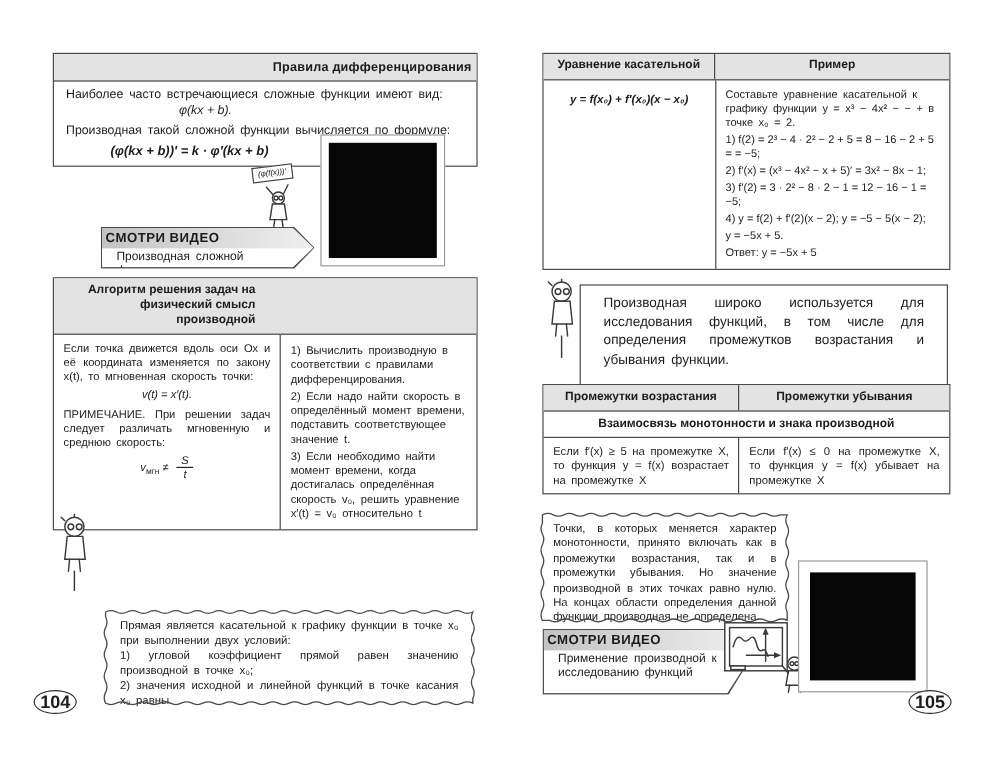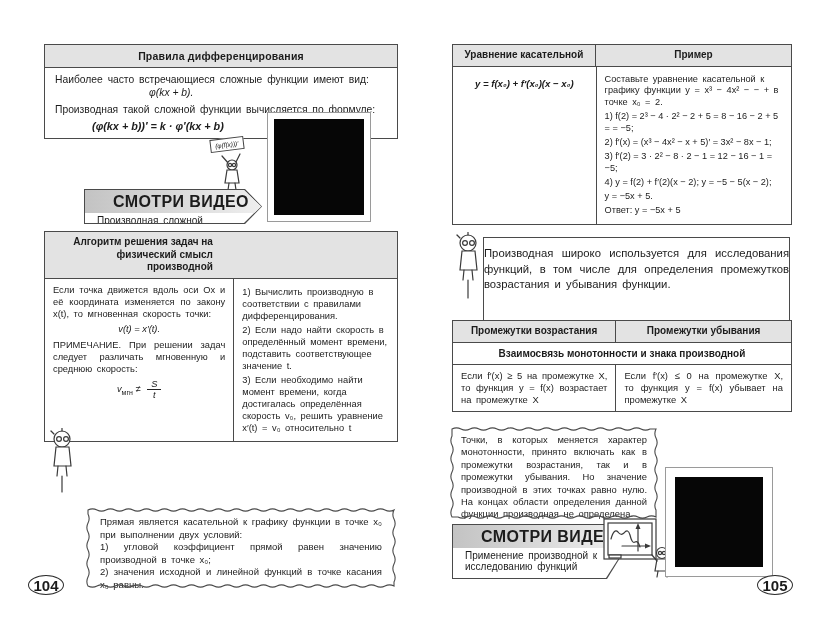--- a/index.html
+++ b/index.html
@@ -2,21 +2,21 @@
 <html><head>
 <meta charset="utf-8">
 <style>
   html,body{margin:0;padding:0;background:#ffffff;}
   body{font-family:"Liberation Sans", sans-serif;color:#1c1c1c;}
   #canvas{position:relative;width:820px;height:636px;background:#fff;overflow:hidden;}
 
   .abs{position:absolute;}
   .box{border:1px solid #4a4a4a;background:#fff;}
   .boxhead{background:#e3e3e3;border-bottom:1px solid #4a4a4a;font-weight:bold;
-           text-align:center;font-size:10.5px;padding:5px 4px;letter-spacing:.2px;}
+           text-align:right;font-size:10.5px;padding:5px 4px;letter-spacing:.2px;}
   .p{text-align:justify;word-spacing:2px;}
   .ctr{text-align:center;}
   .it{font-style:italic;}
   .bold{font-weight:bold;}
 
   
   .tbl{position:absolute;background:#fff;border:1px solid #4a4a4a;font-size:9.3px;line-height:1.3;}
   .tbl-head{display:flex;background:#e3e3e3;border-bottom:1px solid #4a4a4a;
             font-weight:bold;text-align:center;font-size:10px;line-height:1.25;}
   .tbl-head>div{padding:4px 6px;display:flex;align-items:center;justify-content:center;text-align:right;}
@@ -33,21 +33,21 @@
   .step{margin:2px 0;text-align:left;}
 
   
   .banner{position:absolute;}
   .banner .shape{position:absolute;inset:0;background:#4a4a4a;
       clip-path:polygon(0 0, calc(100% - 17px) 0, 100% 50%, calc(100% - 17px) 100%, 0 100%);}
   .banner .inner{position:absolute;inset:1px;background:#fff;
       clip-path:polygon(0 0, calc(100% - 17px) 0, 100% 50%, calc(100% - 17px) 100%, 0 100%);
       display:flex;flex-direction:column;}
   .banner .t{background:linear-gradient(90deg,#c3c3c3,#efefef);font-weight:bold;
-      font-size:16px;padding:3px 0 2px 28px;letter-spacing:.4px;}
+      font-size:11px;padding:3px 0 2px 3px;letter-spacing:.4px;}
   .banner .s{font-size:10px;padding:2px 22px 2px 12px;word-spacing:2px;}
 
   
   .qr{background:#fff;border:1px solid #9a9a9a;display:flex;align-items:center;justify-content:center;}
   .qr .blk{background:#060606;width:100%;height:100%;}
 
   
   .wavy{position:absolute;background:#fff;font-size:9.5px;line-height:1.32;}
 
   
@@ -181,21 +181,21 @@
     <circle class="fl" cx="21" cy="11" r="8"></circle>
     <circle class="ln" cx="18" cy="11" r="2.4"></circle>
     <circle class="ln" cx="25" cy="11" r="2.4"></circle>
     <line class="ln" x1="13" y1="6" x2="10" y2="3"></line>
     <line class="ln" x1="21" y1="3" x2="21" y2="0.5"></line>
     <path class="fl" d="M15 19 L28 19 L30 38 L13 38 Z"></path>
     <line class="ln" x1="17" y1="38" x2="16" y2="48"></line>
     <line class="ln" x1="25" y1="38" x2="26" y2="48"></line>
     <line class="ln" x1="21" y1="48" x2="21" y2="66"></line>
   </svg>
-  <div class="abs box" style="left:483px;top:237px;width:307px;height:99px;padding:8px 0;box-sizing:border-box;font-size:11.3px;line-height:1.38;">
+  <div class="abs box" style="left:483px;top:237px;width:307px;height:99px;padding:8px 19px;box-sizing:border-box;font-size:11.3px;line-height:1.38;">
     <div class="p">Производная широко используется для исследования функций, в том числе для определения промежутков возрастания и убывания функции.</div>
   </div>
 
   <div class="tbl" style="left:452px;top:320px;width:338px;font-size:9.4px;">
     <div class="tbl-head">
       <div class="w48 divR">Промежутки возрастания</div>
       <div class="w52">Промежутки убывания</div>
     </div>
     <div class="tbl-sub">Взаимосвязь монотонности и знака производной</div>
     <div class="tbl-body">

